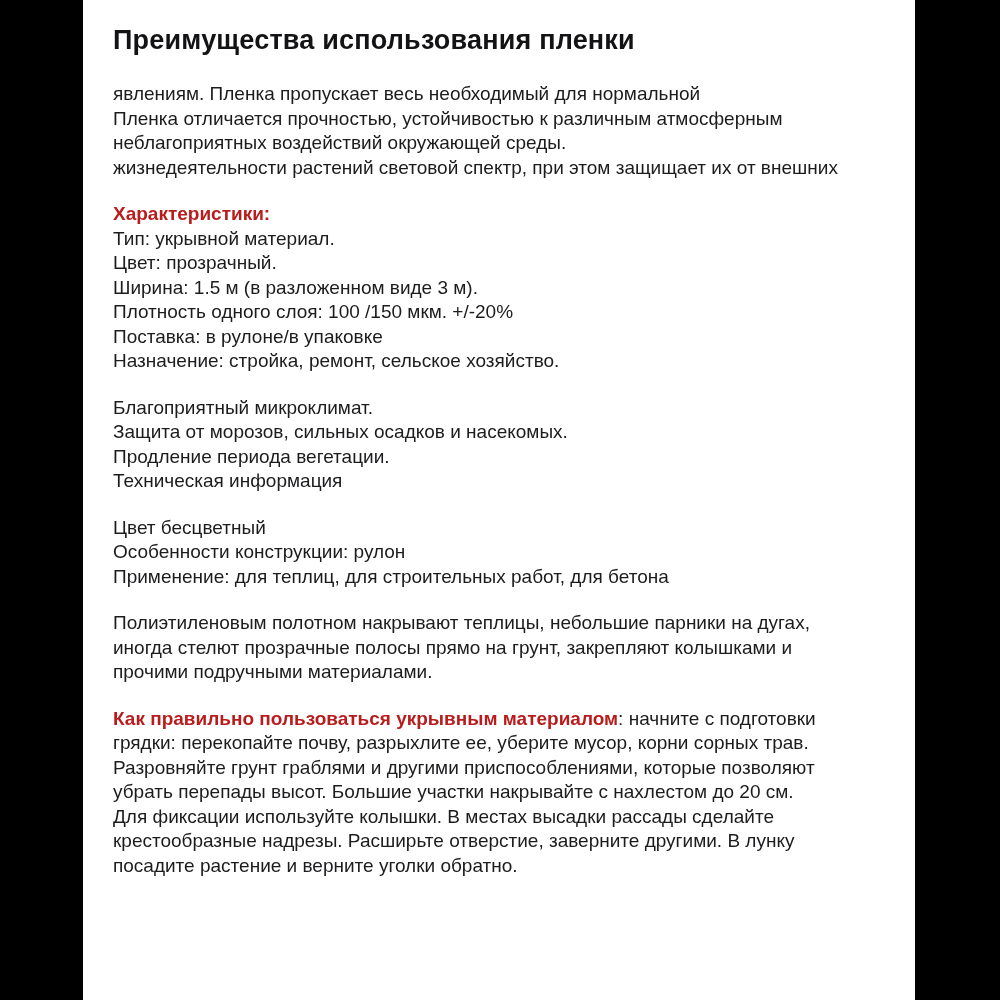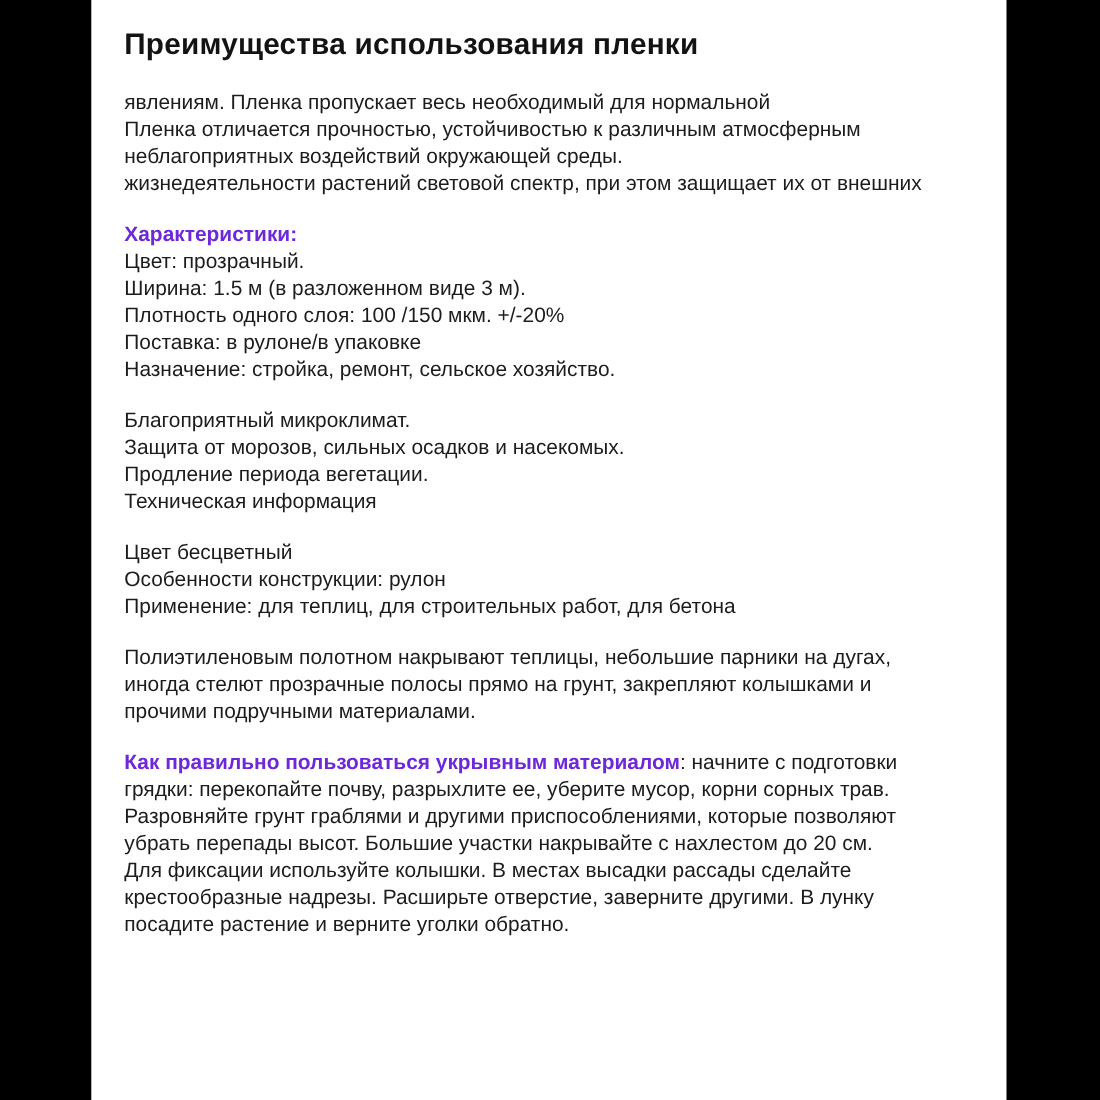--- a/index.html
+++ b/index.html
@@ -38,21 +38,21 @@
     margin-bottom: 26px;
   }
   .para { margin-bottom: 22px; }
   .line {
     font-size: 19px;
     line-height: 24.5px;
     font-weight: 400;
     color: #1c1c1e;
     white-space: nowrap;
   }
-  .bold { font-weight: 700; color: #6d28d9; }
+  .bold { font-weight: 700; color: #b91c1c; }
 </style>
 </head>
 <body>
 
 <div class="canvas">
 
   <div class="side-bar left"></div>
 
   <div class="content">
 
@@ -61,20 +61,21 @@
     <div class="para">
         <div class="line">явлениям. Пленка пропускает весь необходимый для нормальной</div>
         <div class="line">Пленка отличается прочностью, устойчивостью к различным атмосферным</div>
         <div class="line">неблагоприятных воздействий окружающей среды.</div>
         <div class="line">жизнедеятельности растений световой спектр, при этом защищает их от внешних</div>
       </div>
 
     <div class="para">
       <div class="line bold">Характеристики:</div>
       <div>
+          <div class="line">Тип: укрывной материал.</div>
           <div class="line">Цвет: прозрачный.</div>
           <div class="line">Ширина: 1.5 м (в разложенном виде 3 м).</div>
           <div class="line">Плотность одного слоя: 100 /150 мкм. +/-20%</div>
           <div class="line">Поставка: в рулоне/в упаковке</div>
           <div class="line">Назначение: стройка, ремонт, сельское хозяйство.</div>
         </div>
     </div>
 
     <div class="para">
       <div>

